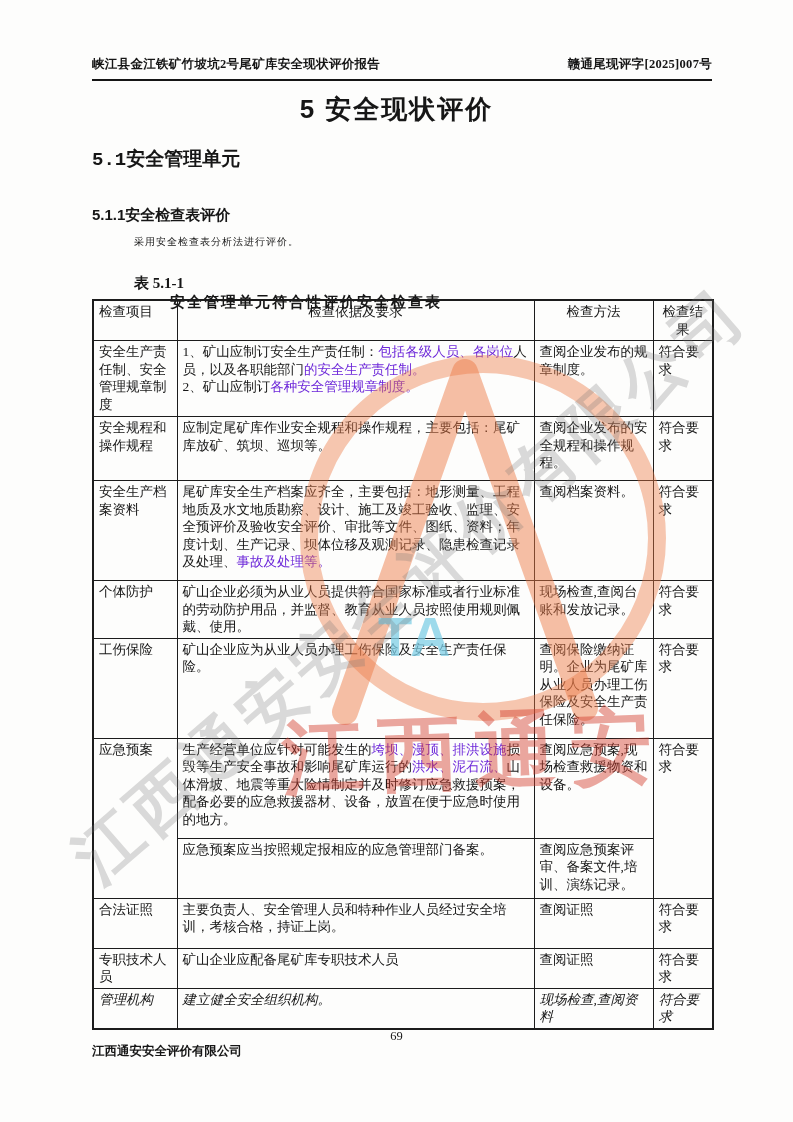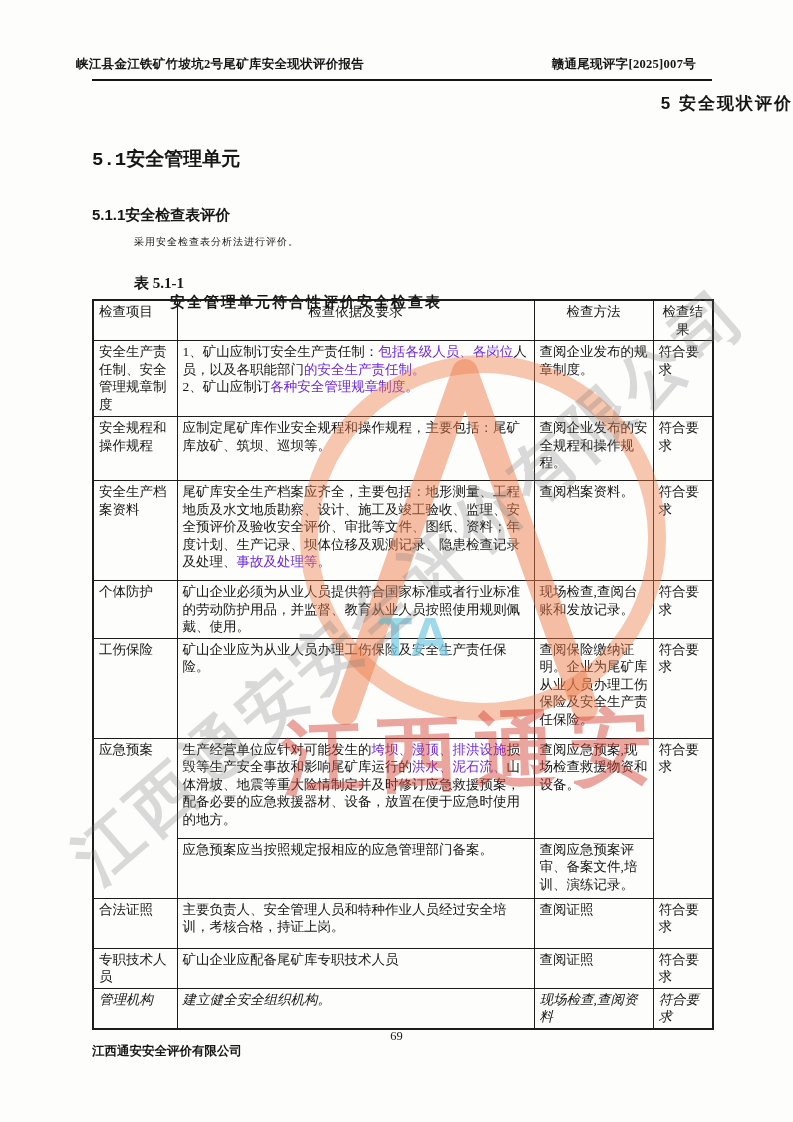--- a/index.html
+++ b/index.html
@@ -8,32 +8,32 @@
     position:relative;
     width:793px;height:1122px;
     margin:0 auto;
     background:#fdfdfc;
     overflow:hidden;
     font-family:"Liberation Serif","DejaVu Serif",serif;
     color:#161616;
   }
   
   .doc-header{
-    position:absolute;left:76px;top:56px;width:620px;
+    position:absolute;left:92px;top:56px;width:620px;
     display:flex;justify-content:space-between;
     font-size:12.5px;font-weight:bold;letter-spacing:.3px;
   }
   .header-rule{
     position:absolute;left:92px;top:79px;width:620px;
     border-top:2px solid #151515;height:0;
   }
   
   .page-title{
     position:absolute;left:0;top:92px;width:100%;
-    text-align:right;font-size:17px;font-weight:bold;
+    text-align:center;font-size:26px;font-weight:bold;
     font-family:"Liberation Sans","DejaVu Sans",sans-serif;
     letter-spacing:2px;
   }
   .section-heading{
     position:absolute;left:92px;top:146px;
     font-size:19px;font-weight:bold;
     font-family:Liberation Mono, monospace;
   }
   .subsection-heading{
     position:absolute;left:92px;top:206px;

